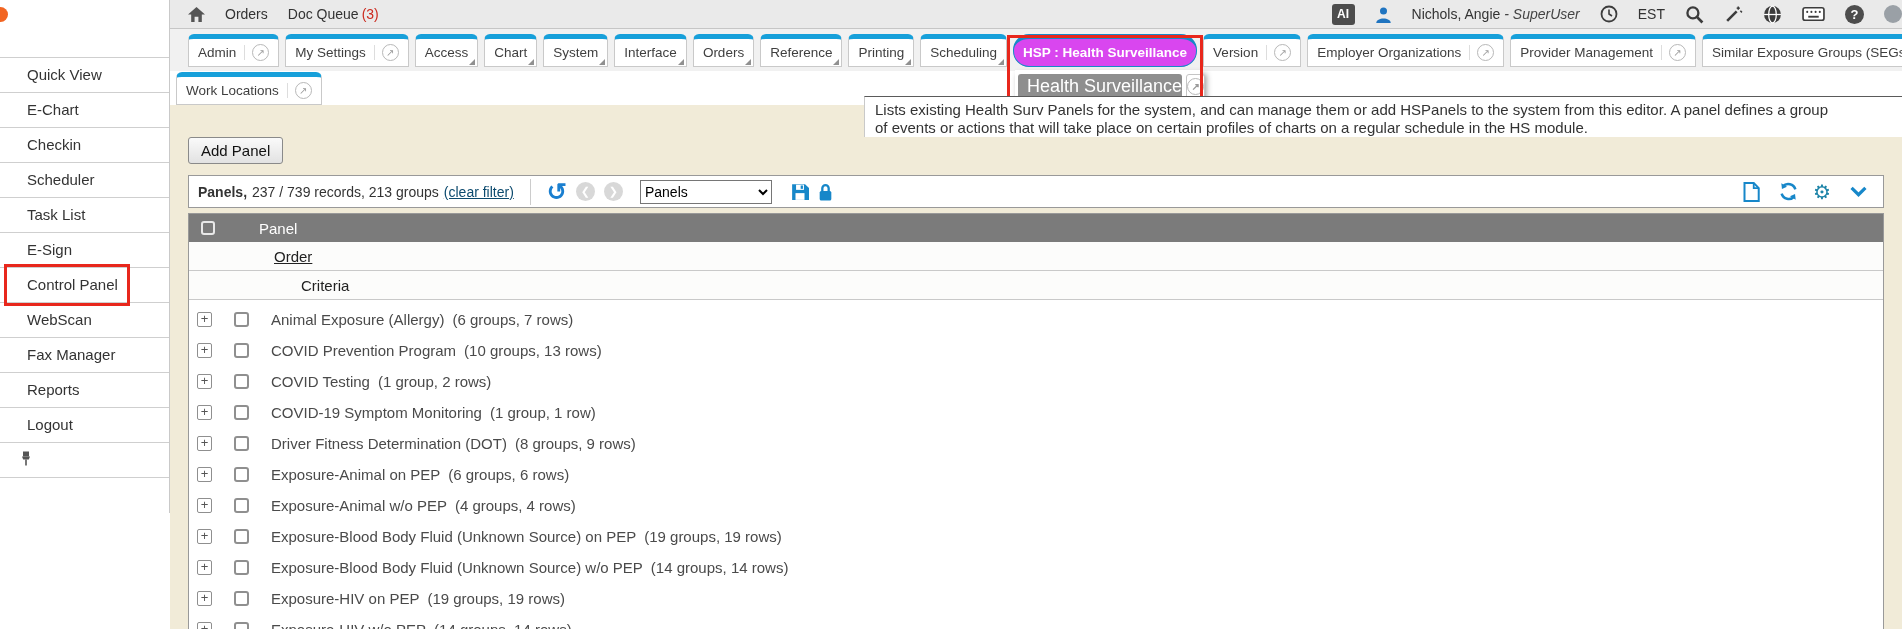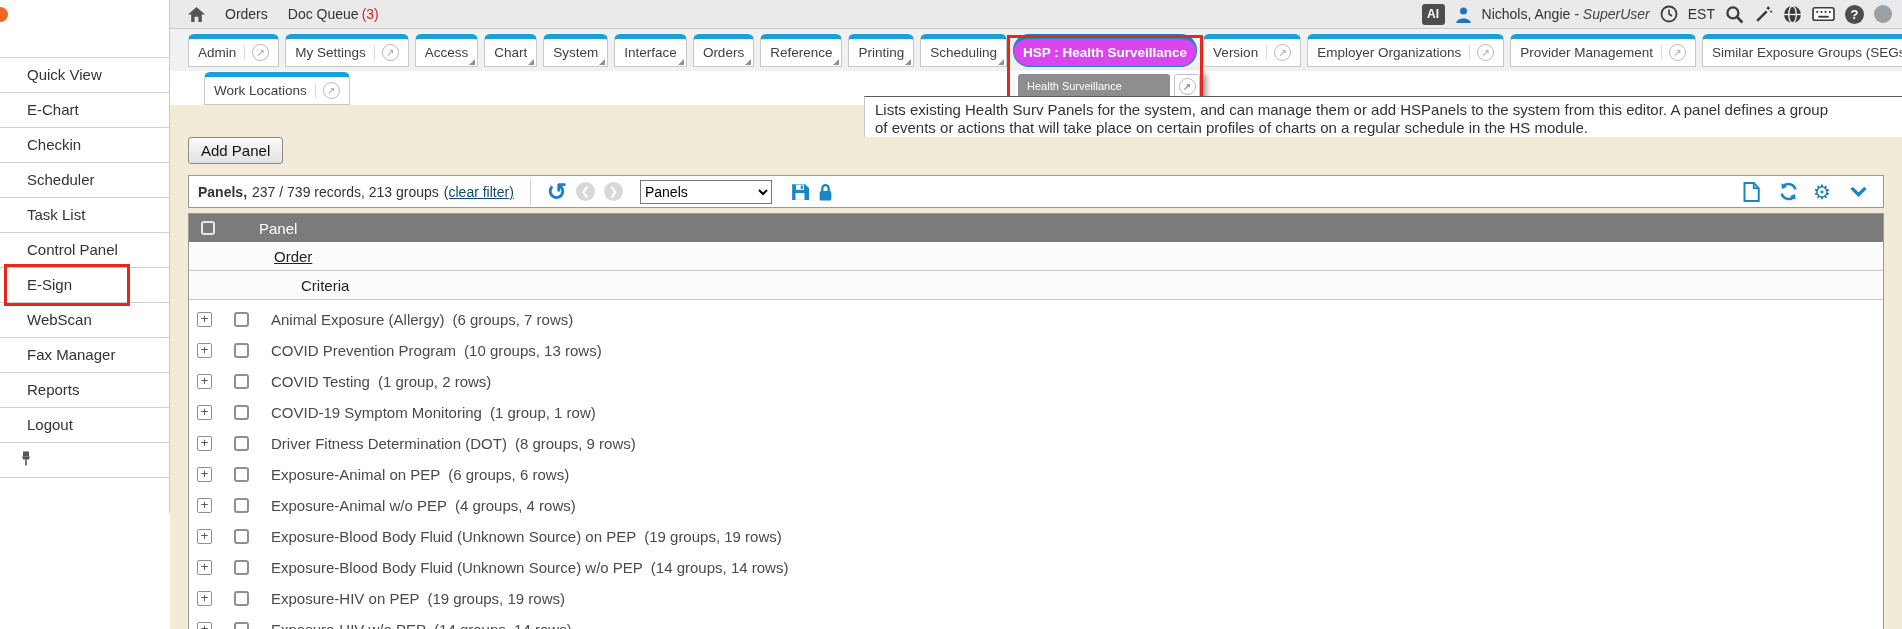--- a/index.html
+++ b/index.html
@@ -10,21 +10,21 @@
   }
   
   .topbar {
     position:absolute; left:170px; top:0; width:1732px; height:29px;
     background:#eaeaea; border-bottom:1px solid #c6c6c6;
     display:flex; align-items:center; font-size:14px;
   }
   .topbar-left { display:flex; align-items:center; gap:20px; padding-left:18px; }
   .topbar-left a { color:#333; text-decoration:none; }
   .count-red { color:#cc2a1f; margin-left:3px; }
-  .topbar-right { margin-left:auto; display:flex; align-items:center; gap:10px; padding-right:10px; }
+  .topbar-right { margin-left:auto; display:flex; align-items:center; gap:20px; }
   .ai-badge { width:23px; height:21px; background:#4d4d4d; color:#fff; font-weight:bold;
     font-size:12px; border-radius:3px; display:flex; align-items:center; justify-content:center; }
   .role { font-style:italic; color:#444; margin-left:4px; }
   .help-circle { width:19px; height:19px; border-radius:50%; background:#4d4d4d; color:#fff;
     font-size:13px; font-weight:bold; display:flex; align-items:center; justify-content:center; }
   .presence-dot { width:18px; height:18px; border-radius:50%; background:#9aa0a6; }
   .ticon { display:flex; align-items:center; }
   
   .sidebar { position:absolute; left:0; top:0; width:170px; height:513px; background:#fff;
     border-right:1px solid #c9c9c9; }
@@ -34,38 +34,38 @@
   .side-item { height:35px; line-height:34px; padding-left:27px; border-bottom:1px solid #cfcfcf;
     font-size:15px; color:#333; cursor:pointer; }
   .pin-row { height:35px; border-bottom:1px solid #cfcfcf; display:flex; align-items:center; padding-left:20px; }
   .red-frame { position:absolute; border:3px solid #e8271c; z-index:70; pointer-events:none; }
   .cp-frame { left:4px; top:264px; width:126px; height:42px; }
   
   .main { position:absolute; left:170px; top:29px; width:1732px; height:600px; background:#fff; }
   .tabs-bg { position:absolute; left:0; top:0; right:0; height:42px; background:#f1f1f1; }
   .tabrow { position:absolute; display:flex; gap:6px; z-index:5; }
   .tabrow1 { top:5px; left:18px; }
-  .tabrow2 { top:43px; left:34px; }
+  .tabrow2 { top:43px; left:6px; }
   .tab { background:#fff; border:1px solid #c9c9c9; border-top:5px solid #17a0da;
     border-radius:6px 6px 0 0; height:33px; display:flex; align-items:center; gap:7px;
     padding:0 9px; font-size:13.5px; color:#3f3f3f; position:relative; white-space:nowrap; cursor:pointer; }
   .tab.has-ext .tlabel { border-right:1px solid #ddd; padding-right:8px; }
   .ext { width:17px; height:17px; border:1px solid #b8b8b8; border-radius:50%; color:#9a9a9a;
     font-size:10px; display:flex; align-items:center; justify-content:center; flex:none; }
   .ext::before { content:"\2197"; }
   .tab.caret::after { content:""; position:absolute; right:2px; bottom:1px;
     border-left:6px solid transparent; border-bottom:6px solid #909090; }
   .tab.active { background:#d946ef; border-color:#1789c6; color:#fff; font-weight:bold;border-radius:16px; }
   .hsp-frame { position:absolute; left:-7px; top:-4px; width:calc(100% + 14px); height:69px;
     border:3px solid #e8271c; z-index:60; pointer-events:none; }
   .dropdown { position:absolute; left:1px; top:31px; width:188px; height:32px; background:#fff;
     box-shadow:3px 4px 6px rgba(0,0,0,.45); display:flex; align-items:center; gap:4px;
     padding:3px; z-index:40; }
   .dd-item { flex:1; height:25px; line-height:25px; background:#8e8e8e; border-radius:3px;
-    color:#fff; font-size:11px; font-weight:normal; padding-left:9px; cursor:pointer; }
+    color:#fff; font-size:18px; font-weight:normal; padding-left:9px; cursor:pointer; }
   .dd-ext { width:26px; height:25px; border:1px solid #c5c5c5; border-radius:3px; background:#fff;
     display:flex; align-items:center; justify-content:center; }
   .tooltip { position:absolute; left:694px; top:67px; width:1038px; height:41px; background:#fff;
     border-top:1px solid #5a5a5a; border-left:1px solid #c9c9c9; padding:4px 0 0 10px;
     z-index:8; font-size:15px; color:#333; line-height:18px; overflow:hidden; }
   .tooltip div { white-space:nowrap; }
   
   .content { position:absolute; left:0; top:76px; right:0; bottom:0; background:#f1ebd8; z-index:1; }
   .add-panel { position:absolute; left:18px; top:32px; height:27px; padding:0 12px;
     font-size:15px; color:#111; background:linear-gradient(#fafafa,#e2e2e2);
@@ -172,22 +172,22 @@
 </div>
 
 <div class="sidebar">
   <div class="logo-mark"></div>
   <div class="side-items">
     <div class="side-item">Quick View</div>
     <div class="side-item">E-Chart</div>
     <div class="side-item">Checkin</div>
     <div class="side-item">Scheduler</div>
     <div class="side-item">Task List</div>
+    <div class="side-item">E-Sign</div>
     <div class="side-item">Control Panel</div>
-    <div class="side-item">E-Sign</div>
     <div class="side-item">WebScan</div>
     <div class="side-item">Fax Manager</div>
     <div class="side-item">Reports</div>
     <div class="side-item">Logout</div>
     <div class="pin-row">
       <span>
         <svg width="12" height="17" viewBox="0 0 12 16">
             <rect x="3" y="1" width="6" height="5" fill="#555"></rect>
             <path d="M2 6 h8 l-1.2 3 h-5.6 z" fill="#555"></path>
             <line x1="6" y1="9" x2="6" y2="15" stroke="#555" stroke-width="1.6"></line>

